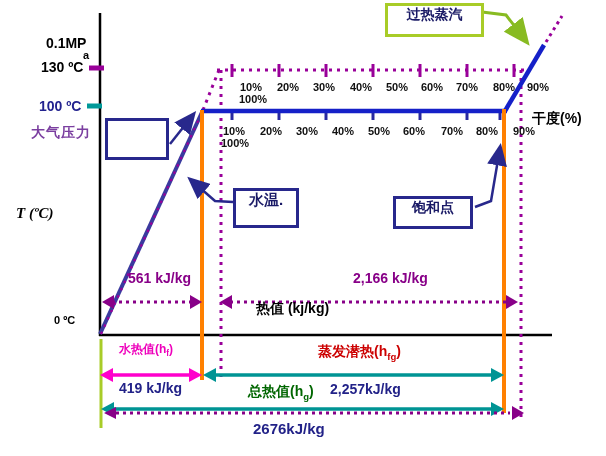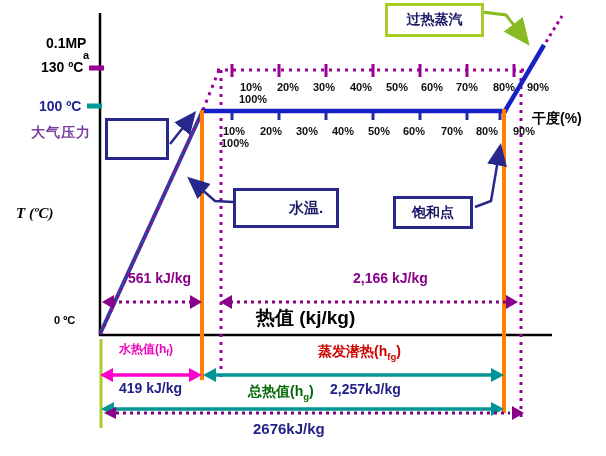--- a/index.html
+++ b/index.html
@@ -14,21 +14,21 @@
   .navytxt{color:#23238F;}
   .kjnavy{color:#222288;text-align:right;}
   .purple{color:#880088;}
   .pct{
     position:absolute;top:0;width:36px;text-align:center;
     font-size:11px;font-weight:bold;color:#111111;
   }
   .row-upper{position:absolute;left:0;top:81px;width:606px;height:14px;}
   .row-lower{position:absolute;left:0;top:125px;width:606px;height:14px;}
   .cbox{position:absolute;background:#ffffff;border:3px solid #28288C;
-    display:flex;align-items:center;justify-content:center;
+    display:flex;align-items:flex-start;justify-content:center;
     font-weight:bold;color:#1A1A66;}
   .greenbox{border:3px solid #A8CC28;}
 </style>
 </head>
 <body>
 
 <div class="stage">
 
   <svg width="606" height="456" viewBox="0 0 606 456">
     <defs>
@@ -135,21 +135,21 @@
   <div class="lbl magenta" style="left:41px;top:60px;font-size:14px;">130 ºC</div>
   <div class="lbl navytxt" style="left:39px;top:99px;font-size:14px;">100 ºC</div>
   <div class="lbl" style="left:31px;top:125px;font-size:14px;color:#7B3FA0;letter-spacing:1px;">大气压力</div>
   <div class="lbl" style="left:16px;top:206px;font-size:15px;color:#000;font-style:italic;font-family:'Liberation Serif','DejaVu Serif',serif;">T (ºC)</div>
   <div class="lbl" style="left:54px;top:315px;font-size:11px;color:#000;">0 ºC</div>
 
   <div class="cbox greenbox" style="left:385px;top:3px;width:93px;height:28px;font-size:14px;">
     <span>过热蒸汽</span>
   </div>
   <div class="cbox" style="left:105px;top:118px;width:58px;height:36px;"></div>
-  <div class="cbox" style="left:233px;top:188px;width:60px;height:34px;font-size:15px;padding-left:40px;">
+  <div class="cbox" style="left:233px;top:188px;width:60px;height:34px;font-size:15px;">
     <span>水温.</span>
   </div>
   <div class="cbox" style="left:393px;top:196px;width:74px;height:27px;font-size:14px;">
     <span>饱和点</span>
   </div>
 
   <div class="row-upper">
     <span class="pct" style="left:233px">10%</span>
     <span class="pct" style="left:270px">20%</span>
     <span class="pct" style="left:306px">30%</span>
@@ -172,21 +172,21 @@
     <span class="pct" style="left:434px">70%</span>
     <span class="pct" style="left:469px">80%</span>
     <span class="pct" style="left:506px">90%</span>
   </div>
   <div class="lbl" style="left:221px;top:138px;font-size:11px;color:#111;">100%</div>
 
   <div class="lbl" style="left:532px;top:111px;font-size:14px;color:#000;">干度(%)</div>
 
   <div class="lbl purple" style="left:128px;top:271px;font-size:14px;">561 kJ/kg</div>
   <div class="lbl purple" style="left:316px;top:271px;font-size:14px;margin-left:37px;">2,166 kJ/kg</div>
-  <div class="lbl" style="left:256px;top:308px;font-size:19px;color:#000;">热值 (kj/kg)</div>
+  <div class="lbl" style="left:256px;top:301px;font-size:14px;color:#000;">热值 (kj/kg)</div>
 
   <div class="lbl" style="left:119px;top:343px;font-size:12px;color:#EE00BB;">
     <span>水热值(h</span><sub>f</sub><span>)</span>
   </div>
   <div class="lbl" style="left:318px;top:344px;font-size:14px;color:#CC0000;">
     <span>蒸发潜热(h</span><sub>fg</sub><span>)</span>
   </div>
   <div class="lbl kjnavy" style="left:119px;top:381px;font-size:14px;">419 kJ/kg</div>
   <div class="lbl" style="left:248px;top:384px;font-size:14px;color:#006600;">
     <span>总热值(h</span><sub>g</sub><span>)</span>

